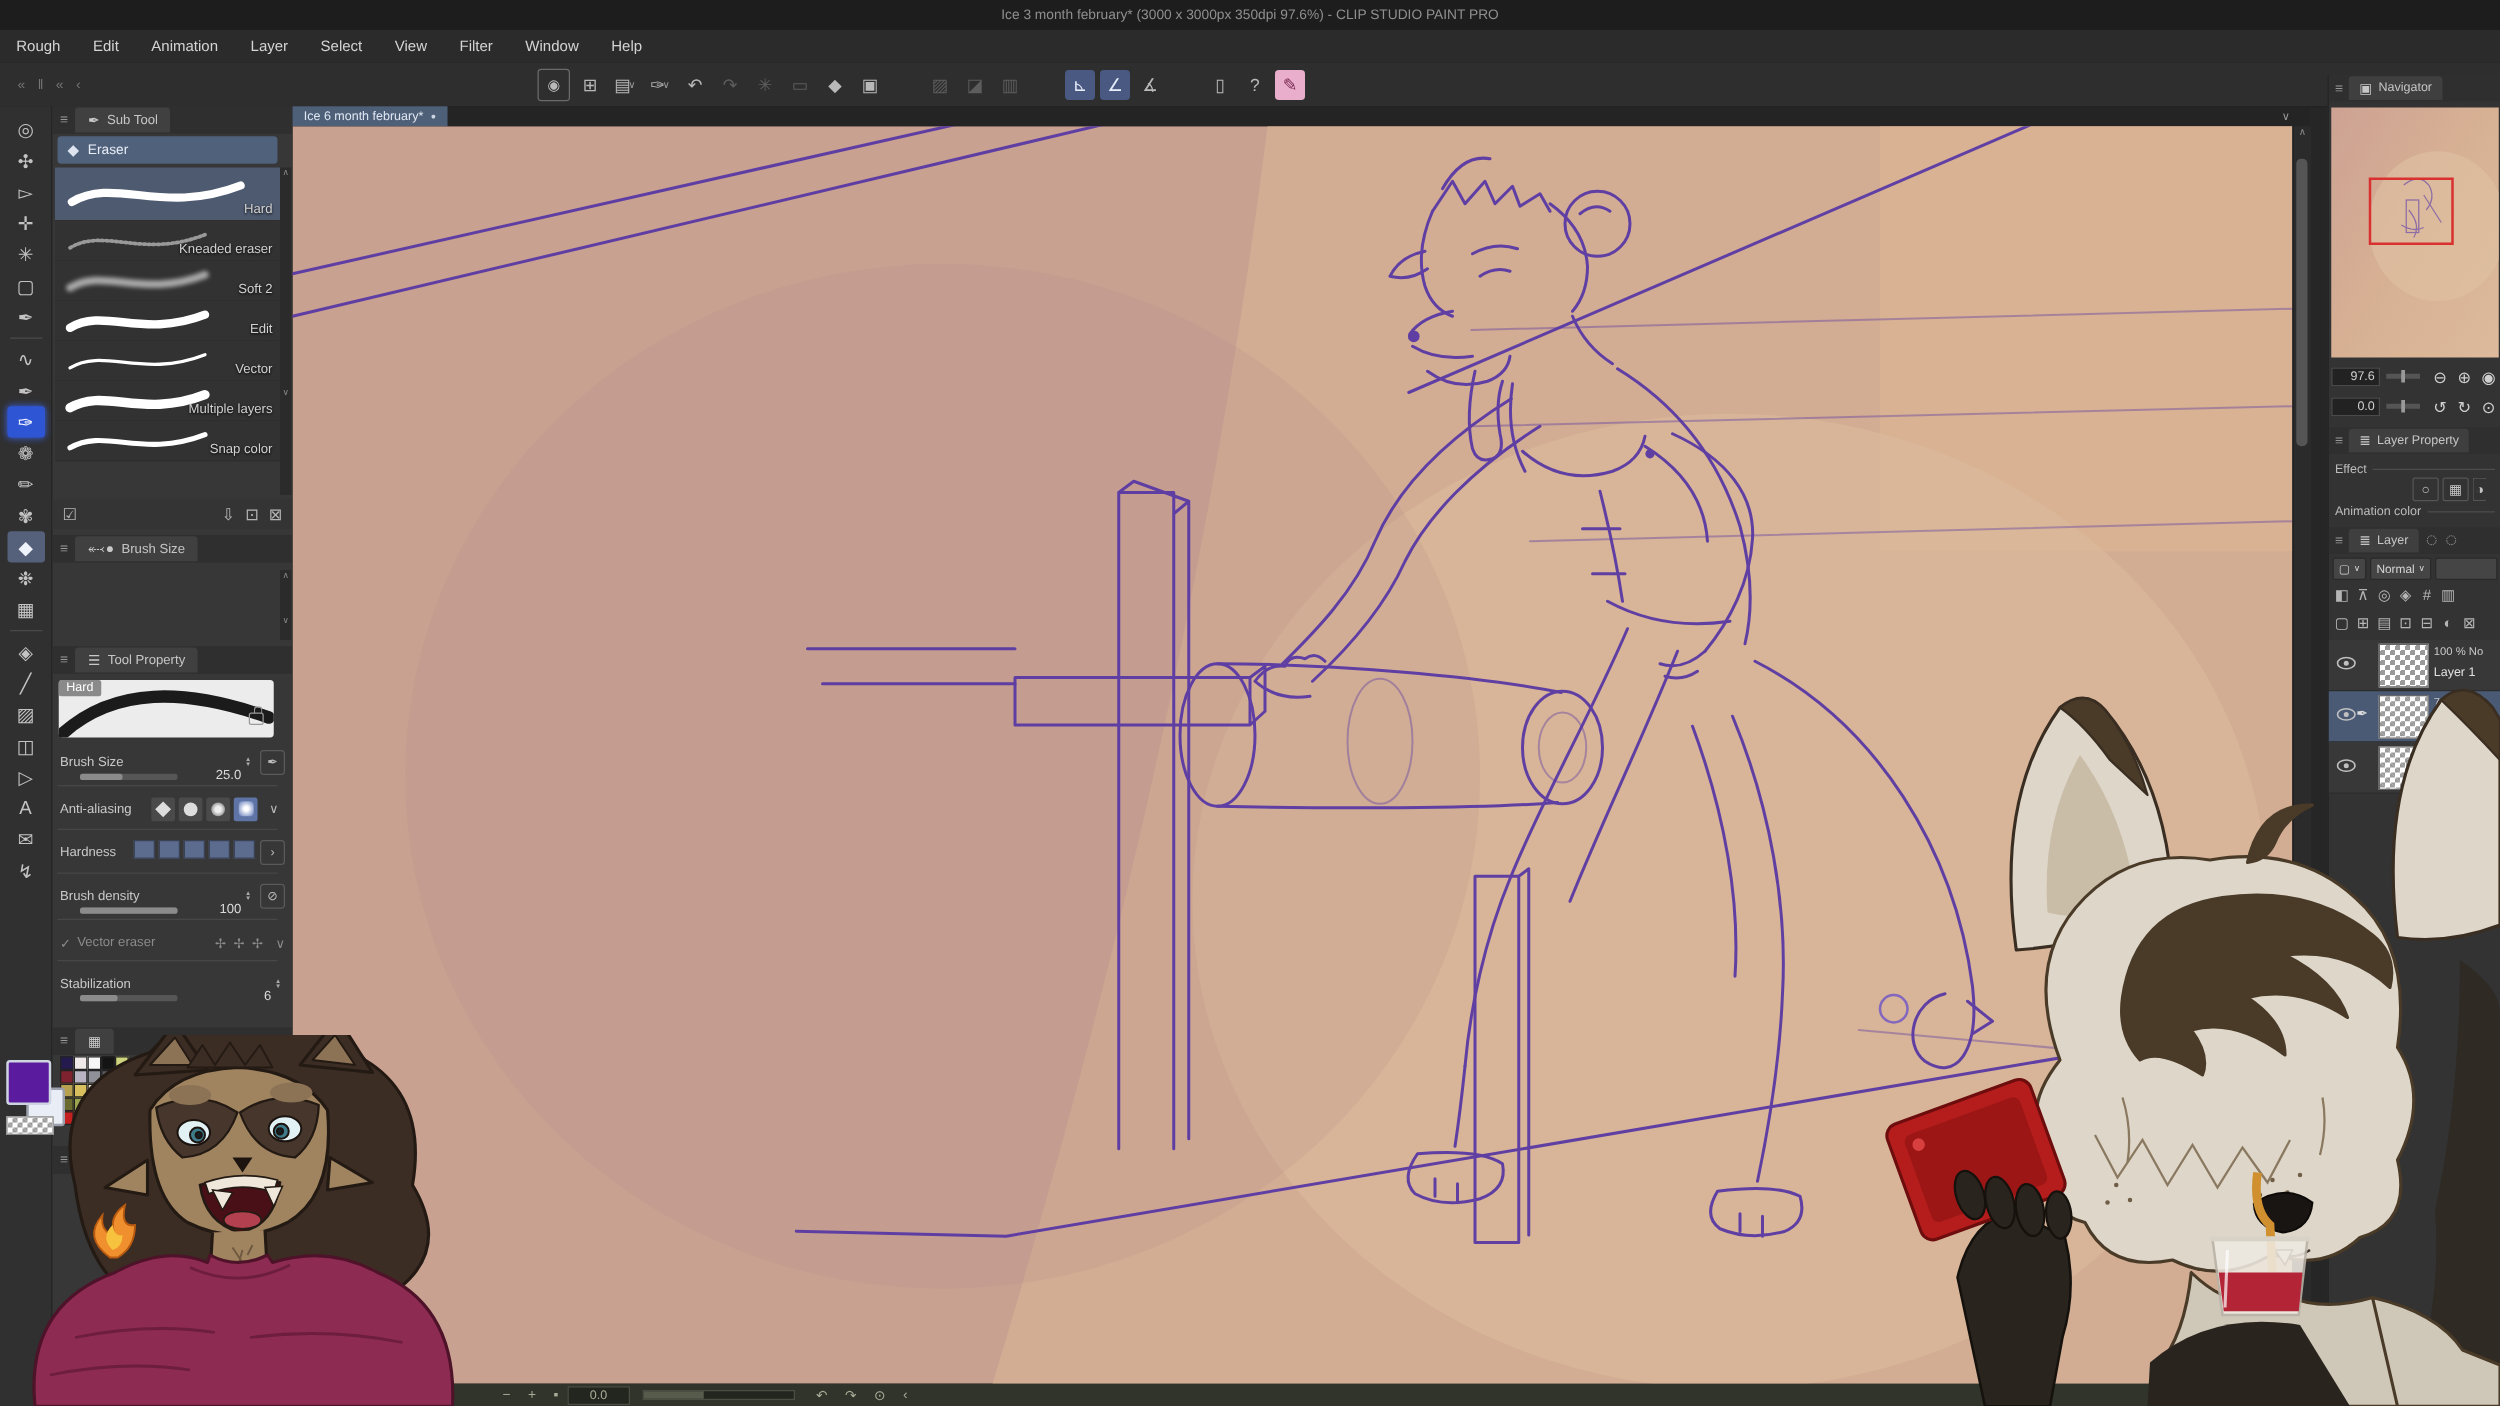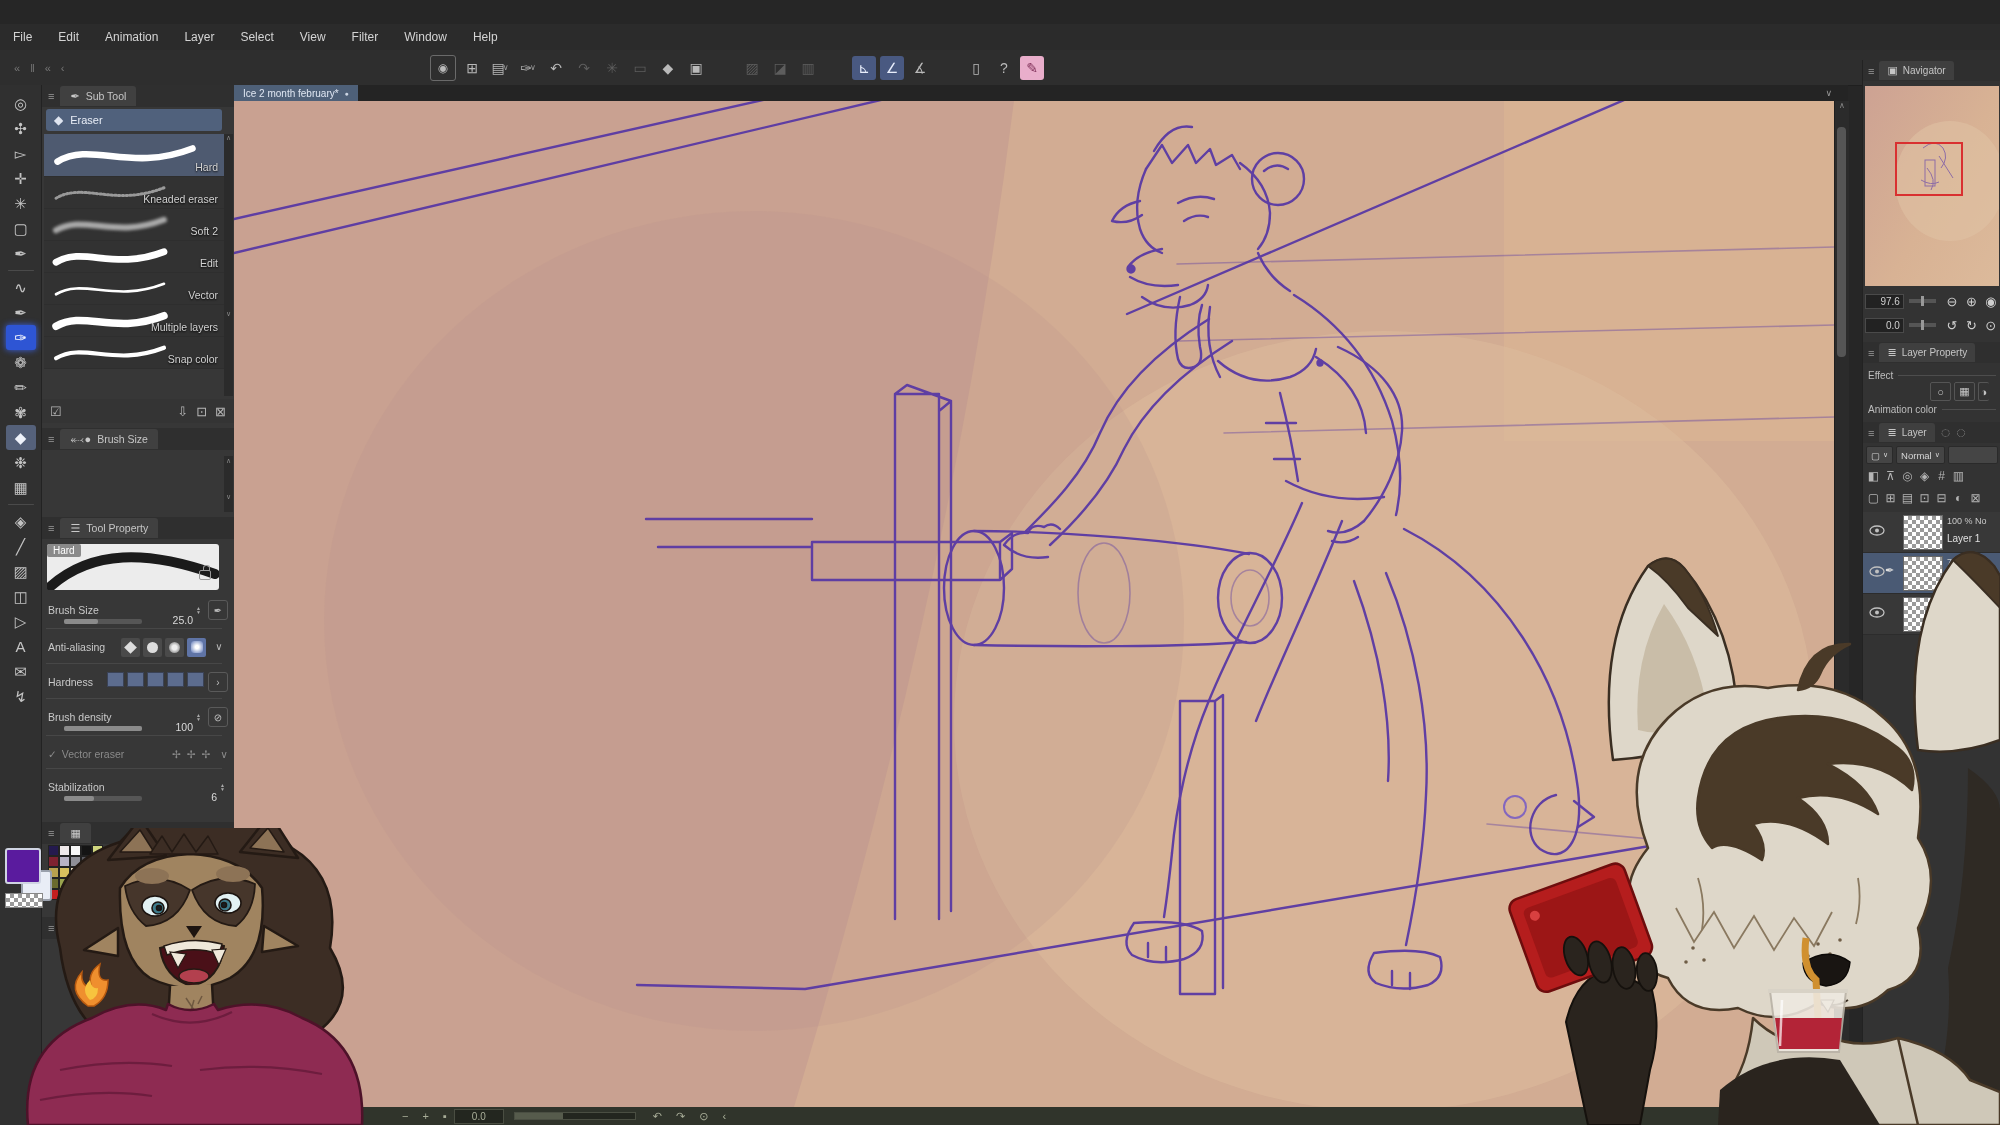--- a/index.html
+++ b/index.html
@@ -113,24 +113,27 @@
   .paper-thumb{position:absolute;left:62px;top:548px;width:74px;height:48px;background:#fdfdfd;border:1px solid #888;border-radius:2px;}
   .paper-ico{position:absolute;left:66px;top:602px;width:20px;height:18px;background:#eee;border:1px solid #999;}
   .paper-lbl{position:absolute;left:92px;top:622px;font-size:10px;color:#e0e0e0;}
   .overlay{z-index:50;}
 </style>
 </head>
 <body>
 
 <div class="app">
 
+  <div class="abs titlebar">
+    <span>Ice 3 month february* (3000 x 3000px 350dpi 97.6%)  - CLIP STUDIO PAINT PRO</span>
+  </div>
 
   <div class="abs menubar">
 
-  <span class="menu-item">File</span>
+  <span class="menu-item">Rough</span>
       <span class="menu-item">Edit</span>
       <span class="menu-item">Animation</span>
       <span class="menu-item">Layer</span>
       <span class="menu-item">Select</span>
       <span class="menu-item">View</span>
       <span class="menu-item">Filter</span>
       <span class="menu-item">Window</span>
       <span class="menu-item">Help</span>
     </div>
 
@@ -470,21 +473,21 @@
       <span class="burger">≡</span>
       <div class="ptab">
         <span class="pico" style="width:14px;height:14px;border-radius:50%;background:conic-gradient(#777,#333,#777);display:inline-block;"></span>
       </div>
     </div>
   </div>
 
   <div class="abs canvaswrap">
     <div class="tabbar">
       <div class="doc-tab">
-        <span>Ice 2 month february*</span>
+        <span>Ice 6 month february*</span>
         <span class="dot">●</span>
       </div>
       <span class="tab-chev">∨</span>
     </div>
 
     <svg class="abs" style="left:0;top:16px;" width="1600" height="1006" viewBox="0 0 1600 1006">
       <rect width="1600" height="1006" fill="#c9a191"></rect>
       <path d="M780 0 L1600 0 L1600 1006 L560 1006 Q720 480 780 0 Z" fill="#d2ac93"></path>
       <rect x="1270" y="0" width="330" height="340" fill="#d9b493" opacity="0.8"></rect>
       <ellipse cx="1150" cy="620" rx="430" ry="390" fill="#ddbb9c" opacity="0.55"></ellipse>

